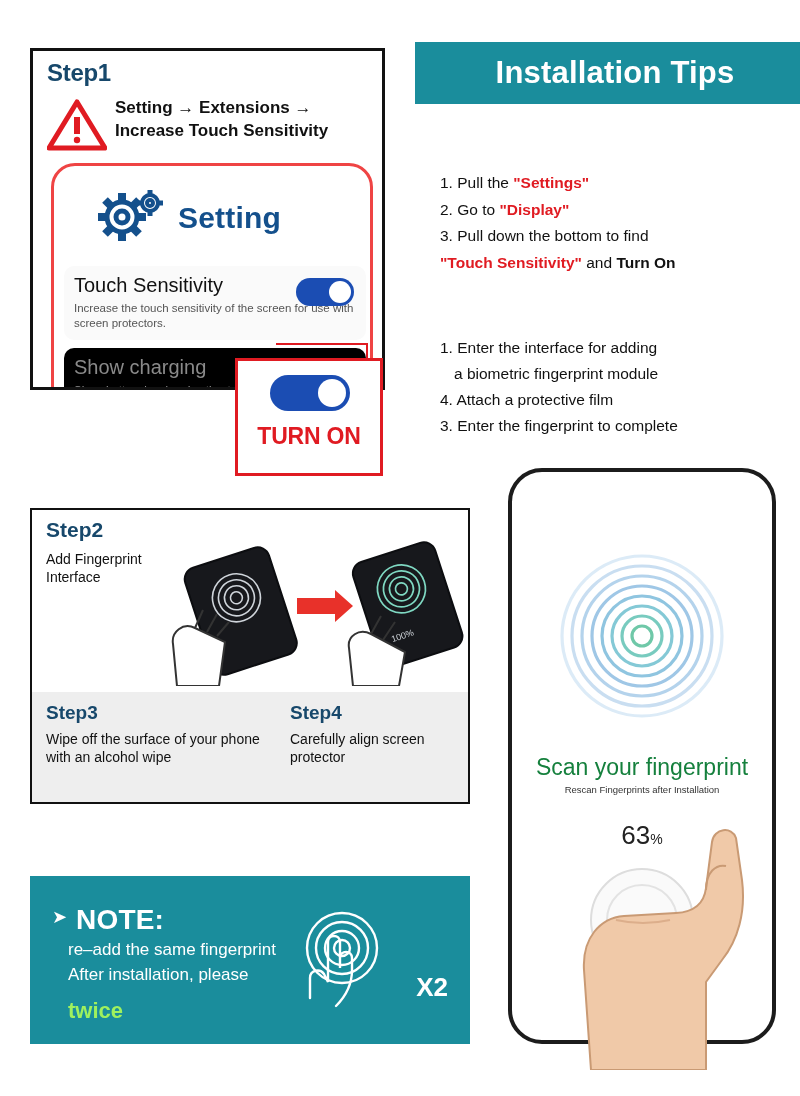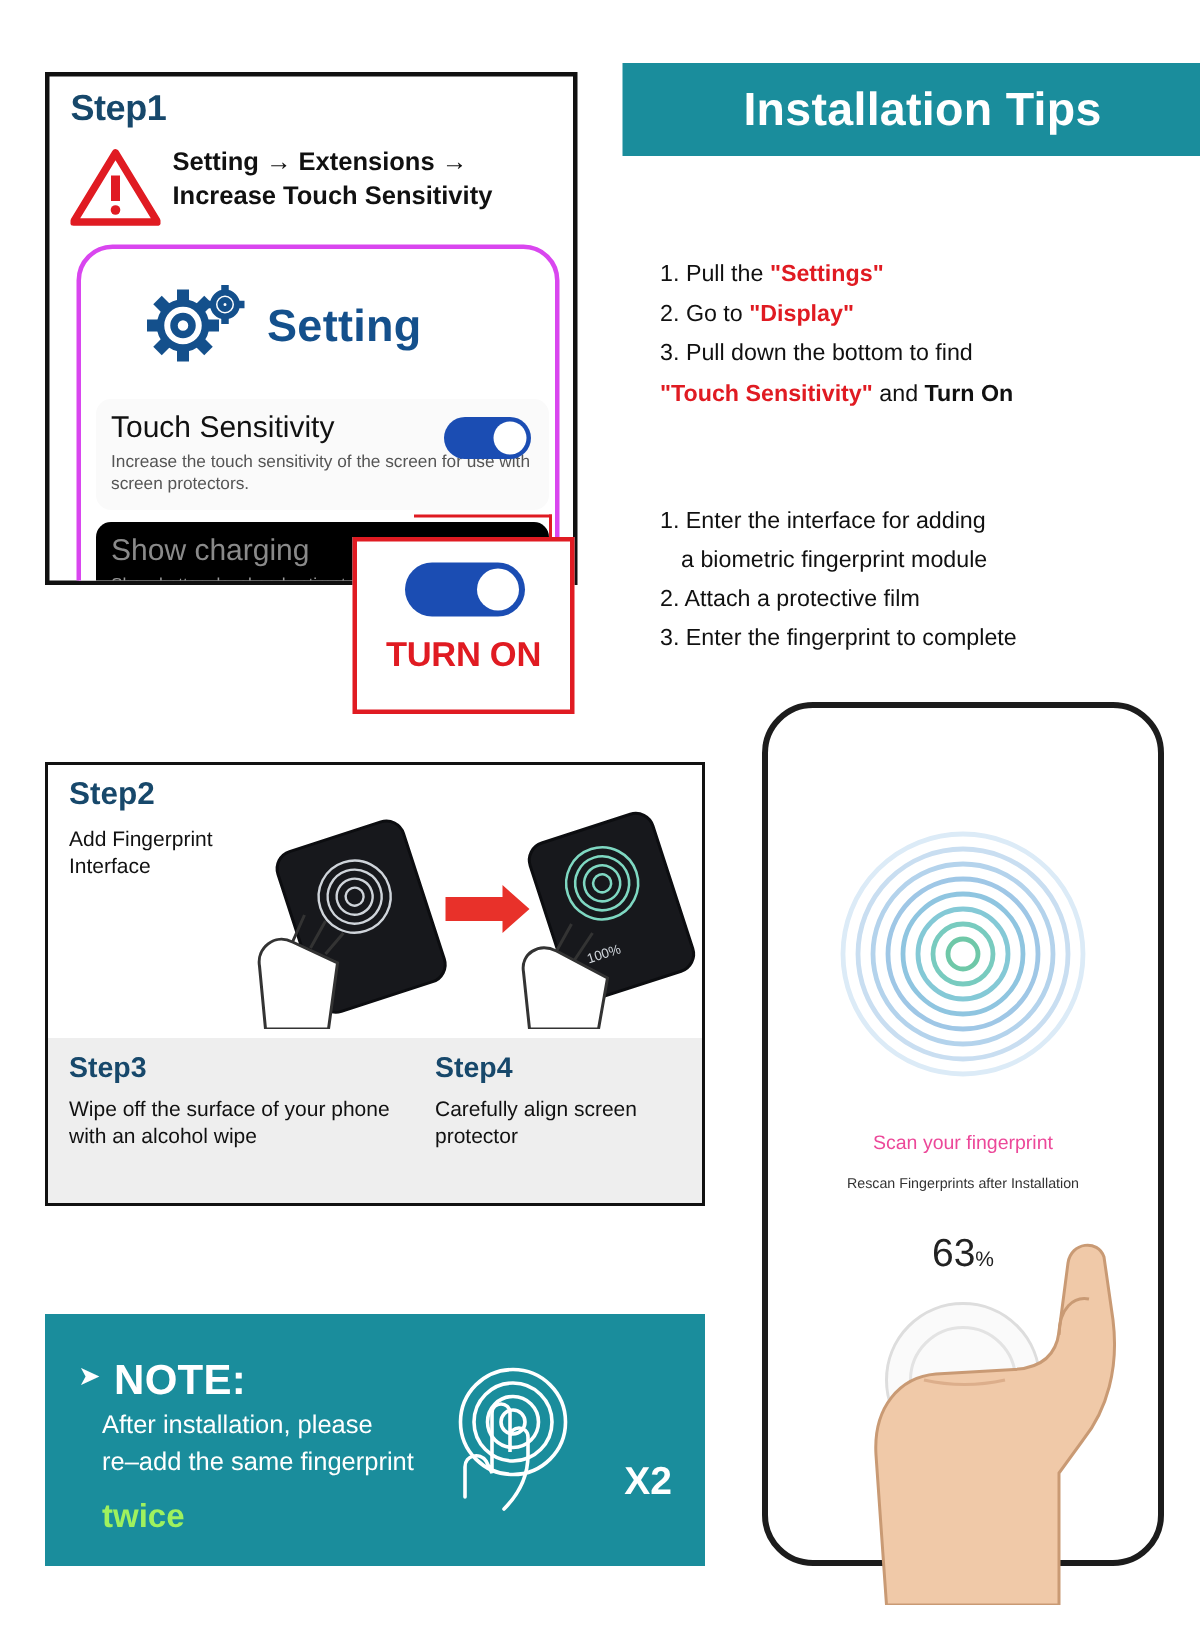--- a/index.html
+++ b/index.html
@@ -26,21 +26,21 @@
     position:absolute; left:14px; top:48px; width:60px; height:52px;
   }
   .step1-head{
     position:absolute; left:82px; top:46px; width:265px;
     font-size:17px; font-weight:bold; color:#111; line-height:1.35;
   }
 
   
   .s1-phone{
     position:absolute; left:18px; top:112px; width:322px; height:332px;
-    border:3px solid #d946ef; border-top-left-radius:24px; border-top-right-radius:24px;
+    border:3px solid #ef4444; border-top-left-radius:24px; border-top-right-radius:24px;
     background:#fff; overflow:hidden;padding-left:24px;
   }
   .s1-phone .btn{
     position:absolute; left:-6px; width:6px; background:#2b2b2b; border-radius:3px;
   }
   .s1-setting-row{
     position:absolute; left:10px; top:14px; width:302px; height:76px;
     display:flex; align-items:center; gap:10px; padding-left:30px;
   }
   .gear-wrap{ position:relative; width:74px; height:62px; }
@@ -114,21 +114,21 @@
   .big-phone{
     position:absolute; left:508px; top:468px; width:268px; height:576px;
     border:4px solid #1c1c1c; border-radius:34px; background:#fff; overflow:hidden;
   }
   .bp-fingerprint{
     position:absolute; left:50%; top:76px; transform:translateX(-50%);
     width:176px; height:176px;
   }
   .bp-scan{
     position:absolute; left:0; right:0; top:282px; text-align:center;
-    font-size:13px; color:#ec4899;
+    font-size:23px; color:#15803d;
   }
   .bp-rescan{
     position:absolute; left:0; right:0; top:312px; text-align:center;
     font-size:9.5px; color:#333;
   }
   .bp-pct{
     position:absolute; left:0; right:0; top:348px; text-align:center;
     font-size:26px; color:#222; font-weight:500;
   }
   .bp-pct small{ font-size:14px; }
@@ -281,21 +281,21 @@
     <span>Pull down the bottom to find</span>
   </div>
   <div>
     <span class="red">"Touch Sensitivity"</span><span> and </span><span class="bold">Turn On</span>
   </div>
 </div>
 
 <div class="tips-list2">
   <div>1. Enter the interface for adding</div>
   <div class="indent">a biometric fingerprint module</div>
-  <div>2. Attach a protective film</div>
+  <div>4. Attach a protective film</div>
   <div>3. Enter the fingerprint to complete</div>
 </div>
 
 <div class="big-phone">
   <div class="bp-fingerprint">
     <svg viewBox="0 0 176 176" width="176" height="176">
       <g fill="none" stroke="#6fc8a8" stroke-width="3.2" stroke-linecap="round">
         <circle cx="88" cy="88" r="10"></circle>
         <circle cx="88" cy="88" r="20" stroke="#78cbbf"></circle>
         <circle cx="88" cy="88" r="30" stroke="#84c9d6"></circle>
@@ -382,22 +382,22 @@
     <path d="M176,90 L172,58 C168,46 152,44 142,52 L122,68 L128,90 Z" fill="#fff" stroke="#333" stroke-width="2"></path>
     <path d="M30,54 L36,36 M44,60 L52,42" stroke="#333" stroke-width="2" fill="none"></path>
     <path d="M150,54 L144,36 M136,60 L128,42" stroke="#333" stroke-width="2" fill="none"></path>
   </svg>
 </div>
 
 <div class="note-box">
   <div class="note-arrow">➤</div>
   <div class="note-title" style="left:46px;">NOTE:</div>
   <div class="note-body">
+    <div>re–add the same fingerprint</div>
     <div>After installation, please</div>
-    <div>re–add the same fingerprint</div>
   </div>
   <div class="note-twice">twice</div>
 
   <svg viewBox="0 0 120 120" width="120" height="120" style="position:absolute;right:66px;top:26px;">
     <g fill="none" stroke="#ffffff" stroke-width="2.4" stroke-linecap="round">
       <circle cx="58" cy="46" r="8"></circle>
       <circle cx="58" cy="46" r="17"></circle>
       <circle cx="58" cy="46" r="26"></circle>
       <circle cx="58" cy="46" r="35"></circle>
       <path d="M26,96 L26,76 C26,68 36,66 40,72 L44,80 L44,40 C44,32 56,32 56,40 L56,66 L56,56 C56,48 68,48 68,56 L68,68 C68,84 60,96 52,104"></path>

